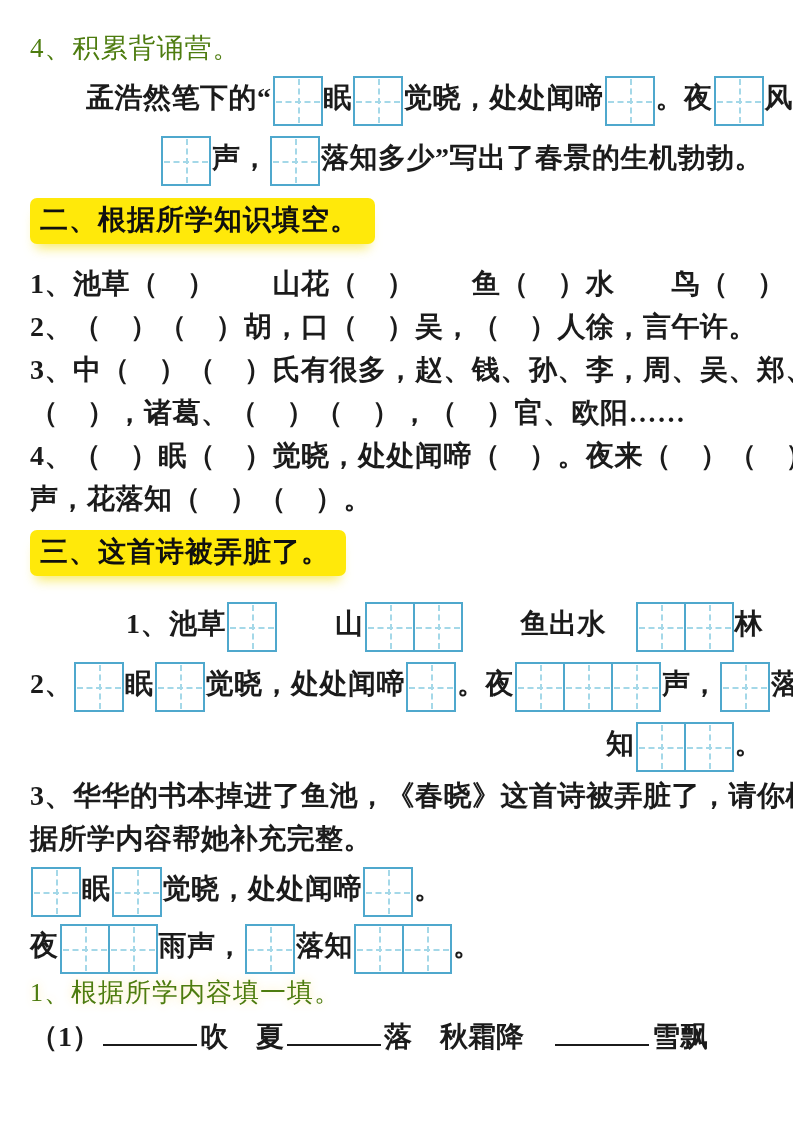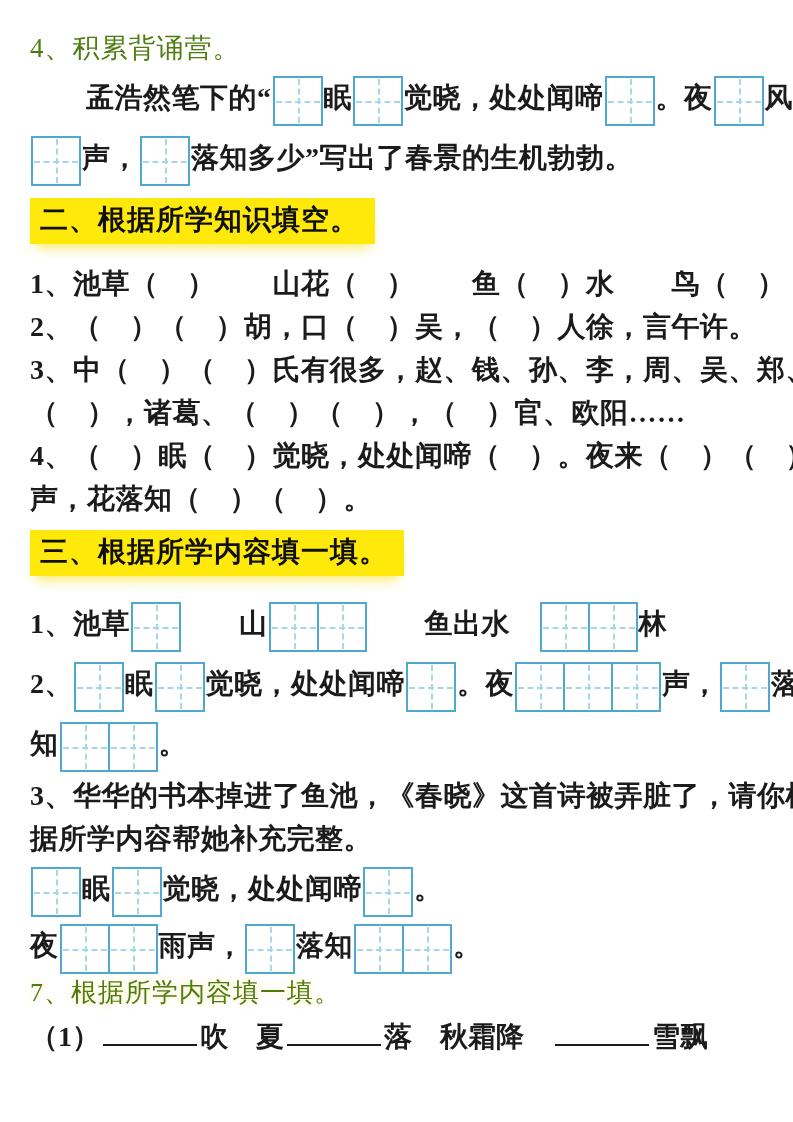--- a/index.html
+++ b/index.html
@@ -14,32 +14,32 @@
     color:#4d7c0f;font-weight:400;font-size:27px;line-height:36px;
     letter-spacing:1px;margin-bottom:2px;
   }
   .red-h.sub{font-size:26px;line-height:34px;margin-top:2px;
     text-shadow:0 0 10px rgba(255,235,170,.9);}
   
   .yh-row{margin:10px 0 8px 0;height:56px;}
   .yellow-h{
     display:inline-block;background:#ffe90a;color:#101010;
     font-weight:800;font-size:28px;line-height:34px;
-    padding:5px 16px 7px 10px;border-radius:0;letter-spacing:1px;
+    padding:5px 16px 7px 10px;border-radius:7px;letter-spacing:1px;
     box-shadow:0 10px 12px -6px rgba(244,222,0,.6);
   }
   
   .tline{
     font-size:28px;font-weight:600;line-height:43px;
     letter-spacing:.5px;white-space:nowrap;
   }
   
   .bline{
     font-size:28px;font-weight:600;line-height:60px;
-    letter-spacing:.5px;white-space:nowrap;
+    letter-spacing:.5px;white-space:nowrap;text-align:right;
   }
   .bline.center{text-align:left;line-height:57px;}
   .bline.indent{padding-left:56px;}
   .blankline{font-size:28px;font-weight:600;line-height:49px;white-space:nowrap;}
   
   .tzg{
     display:inline-block;width:50px;height:50px;box-sizing:border-box;
     border:2px solid #4fa8cd;background:#fff;position:relative;
     vertical-align:middle;margin:0 1px;
   }
@@ -67,23 +67,23 @@
 <div class="red-h">4、积累背诵营。</div>
     <div class="bline indent"><span class="seg">孟浩然笔下的“</span><span class="tzg"></span><span class="seg">眠</span><span class="tzg"></span><span class="seg">觉晓，处处闻啼</span><span class="tzg"></span><span class="seg">。夜</span><span class="tzg"></span><span class="seg">风</span></div>
     <div class="bline"><span class="tzg"></span><span class="seg">声，</span><span class="tzg"></span><span class="seg">落知多少”写出了春景的生机勃勃。</span></div>
     <div class="yh-row"><span class="yellow-h">二、根据所学知识填空。</span></div>
     <div class="tline"><span>1、池草（　）　　山花（　）　　鱼（　）水　　鸟（　）（　）</span></div>
     <div class="tline"><span>2、（　）（　）胡，口（　）吴，（　）人徐，言午许。</span></div>
     <div class="tline"><span>3、中（　）（　）氏有很多，赵、钱、孙、李，周、吴、郑、</span></div>
     <div class="tline"><span>（　），诸葛、（　）（　），（　）官、欧阳……</span></div>
     <div class="tline"><span>4、（　）眠（　）觉晓，处处闻啼（　）。夜来（　）（　）</span></div>
     <div class="tline"><span>声，花落知（　）（　）。</span></div>
-    <div class="yh-row"><span class="yellow-h">三、根据所学内容填一填。</span></div>
+    <div class="yh-row"><span class="yellow-h">三、这首诗被弄脏了。</span></div>
     <div class="bline"><span class="seg">1、池草</span><span class="tzg"></span><span class="seg">　　山</span><span class="tzg"></span><span class="tzg"></span><span class="seg">　　鱼出水　</span><span class="tzg"></span><span class="tzg"></span><span class="seg">林</span></div>
     <div class="bline"><span class="seg">2、</span><span class="tzg"></span><span class="seg">眠</span><span class="tzg"></span><span class="seg">觉晓，处处闻啼</span><span class="tzg"></span><span class="seg">。夜</span><span class="tzg"></span><span class="tzg"></span><span class="tzg"></span><span class="seg">声，</span><span class="tzg"></span><span class="seg">落</span></div>
     <div class="bline"><span class="seg">知</span><span class="tzg"></span><span class="tzg"></span><span class="seg">。</span></div>
     <div class="tline"><span>3、华华的书本掉进了鱼池，《春晓》这首诗被弄脏了，请你根</span></div>
     <div class="tline"><span>据所学内容帮她补充完整。</span></div>
     <div class="bline center"><span class="tzg"></span><span class="seg">眠</span><span class="tzg"></span><span class="seg">觉晓，处处闻啼</span><span class="tzg"></span><span class="seg">。</span></div>
     <div class="bline center"><span class="seg">夜</span><span class="tzg"></span><span class="tzg"></span><span class="seg">雨声，</span><span class="tzg"></span><span class="seg">落知</span><span class="tzg"></span><span class="tzg"></span><span class="seg">。</span></div>
-    <div class="red-h sub">7、根据所学内容填一填。</div>
+    <div class="red-h sub">1、根据所学内容填一填。</div>
     <div class="blankline"><span class="seg">（1）</span><span class="blank"></span><span class="seg">吹　夏</span><span class="blank"></span><span class="seg">落　秋霜降　</span><span class="blank"></span><span class="seg">雪飘</span></div>
   </div>
 
 </body></html>

